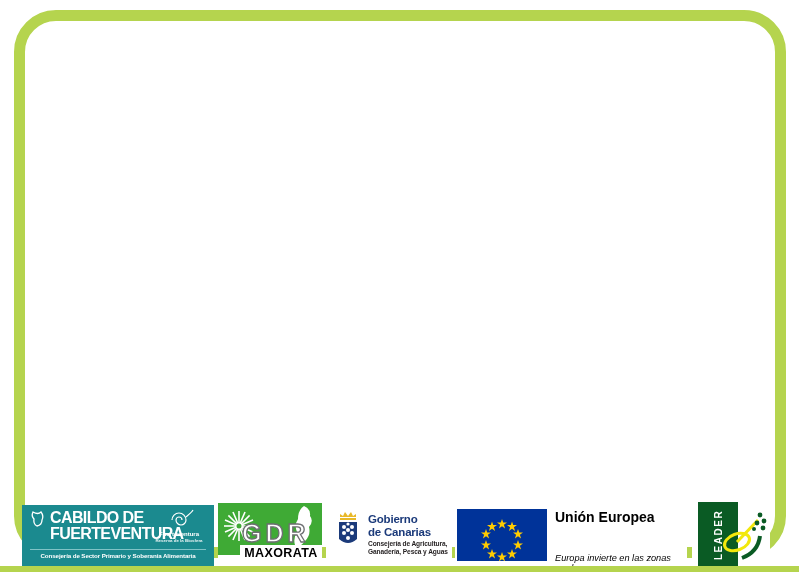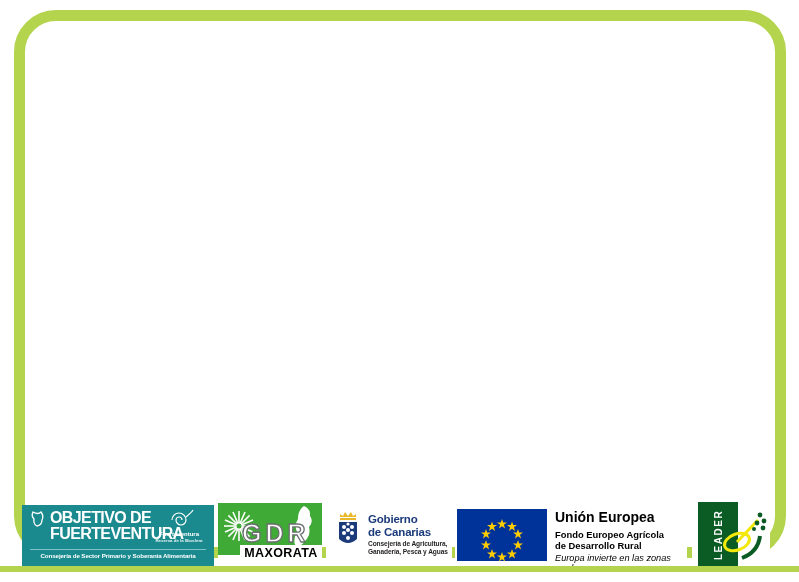--- a/index.html
+++ b/index.html
@@ -345,21 +345,21 @@
   <div id="cabildo">
     <div class="cab-teal"></div>
     <svg class="cab-goat" viewBox="0 0 16 18">
       <path d="M3 2 Q1 6 4 9 Q3 14 7 16 Q12 15 12 10 Q14 6 11 2 Q8 5 3 2 Z" fill="none" stroke="#ffffff" stroke-width="1.3"></path>
     </svg>
     <svg class="cab-snail" viewBox="0 0 28 22">
       <path d="M11 11 m-7 0 a7 7 0 1 1 14 0 a5 5 0 1 1 -10 0 a3 3 0 1 1 6 0" fill="none" stroke="#ffffff" stroke-width="1.2"></path>
       <path d="M18 8 Q24 3 25 1" fill="none" stroke="#ffffff" stroke-width="1.2"></path>
     </svg>
     <div class="cab-main" style="left:28px;">
-      <div>OBJETIVO DE</div>
+      <div>CABILDO DE</div>
       <div>FUERTEVENTURA</div>
     </div>
     <div class="cab-fv">
       <div>Fuerteventura</div>
       <div style="font-size:4.4px;opacity:.9">Reserva de la Biosfera</div>
     </div>
     <div class="cab-rule"></div>
     <div class="cab-sub">Consejería de Sector Primario y Soberanía Alimentaria</div>
   </div>
 
@@ -429,24 +429,20 @@
           <polygon points="55,40 56.2,43.6 60,43.6 56.9,45.8 58.1,49.4 55,47.2 51.9,49.4 53.1,45.8 50,43.6 53.8,43.6"></polygon>
           <polygon points="45,43 46.2,46.6 50,46.6 46.9,48.8 48.1,52.4 45,50.2 41.9,52.4 43.1,48.8 40,46.6 43.8,46.6"></polygon>
           <polygon points="35,40 36.2,43.6 40,43.6 36.9,45.8 38.1,49.4 35,47.2 31.9,49.4 33.1,45.8 30,43.6 33.8,43.6"></polygon>
           <polygon points="29,31 30.2,34.6 34,34.6 30.9,36.8 32.1,40.4 29,38.2 25.9,40.4 27.1,36.8 24,34.6 27.8,34.6"></polygon>
           <polygon points="29,20 30.2,23.6 34,23.6 30.9,25.8 32.1,29.4 29,27.2 25.9,29.4 27.1,25.8 24,23.6 27.8,23.6"></polygon>
           <polygon points="35,12.5 36.2,16.1 40,16.1 36.9,18.3 38.1,21.9 35,19.7 31.9,21.9 33.1,18.3 30,16.1 33.8,16.1"></polygon>
         </g>
       </svg>
     </div>
     <div class="ue-t1">Unión Europea</div>
-    <div class="ue-t2">
-      <div>Fondo Europeo Agrícola</div>
-      <div>de Desarrollo Rural</div>
-    </div>
     <div class="ue-t3">Europa invierte en las zonas rurales</div>
   </div>
 
   <div id="leader">
     <div class="ld-dark"></div>
     <div class="ld-word">LEADER</div>
     <svg style="position:absolute;left:28px;top:2px;width:48px;height:66px" viewBox="0 0 48 66">
       <path d="M22 10 Q34 6 40 16" fill="none" stroke="#ffffff" stroke-width="4"></path>
       <path d="M40 34 Q38 50 22 56" fill="none" stroke="#0a5b24" stroke-width="4"></path>
       <ellipse cx="17" cy="40" rx="13" ry="8" fill="none" stroke="#f2e80c" stroke-width="3" transform="rotate(-20 17 40)"></ellipse>

